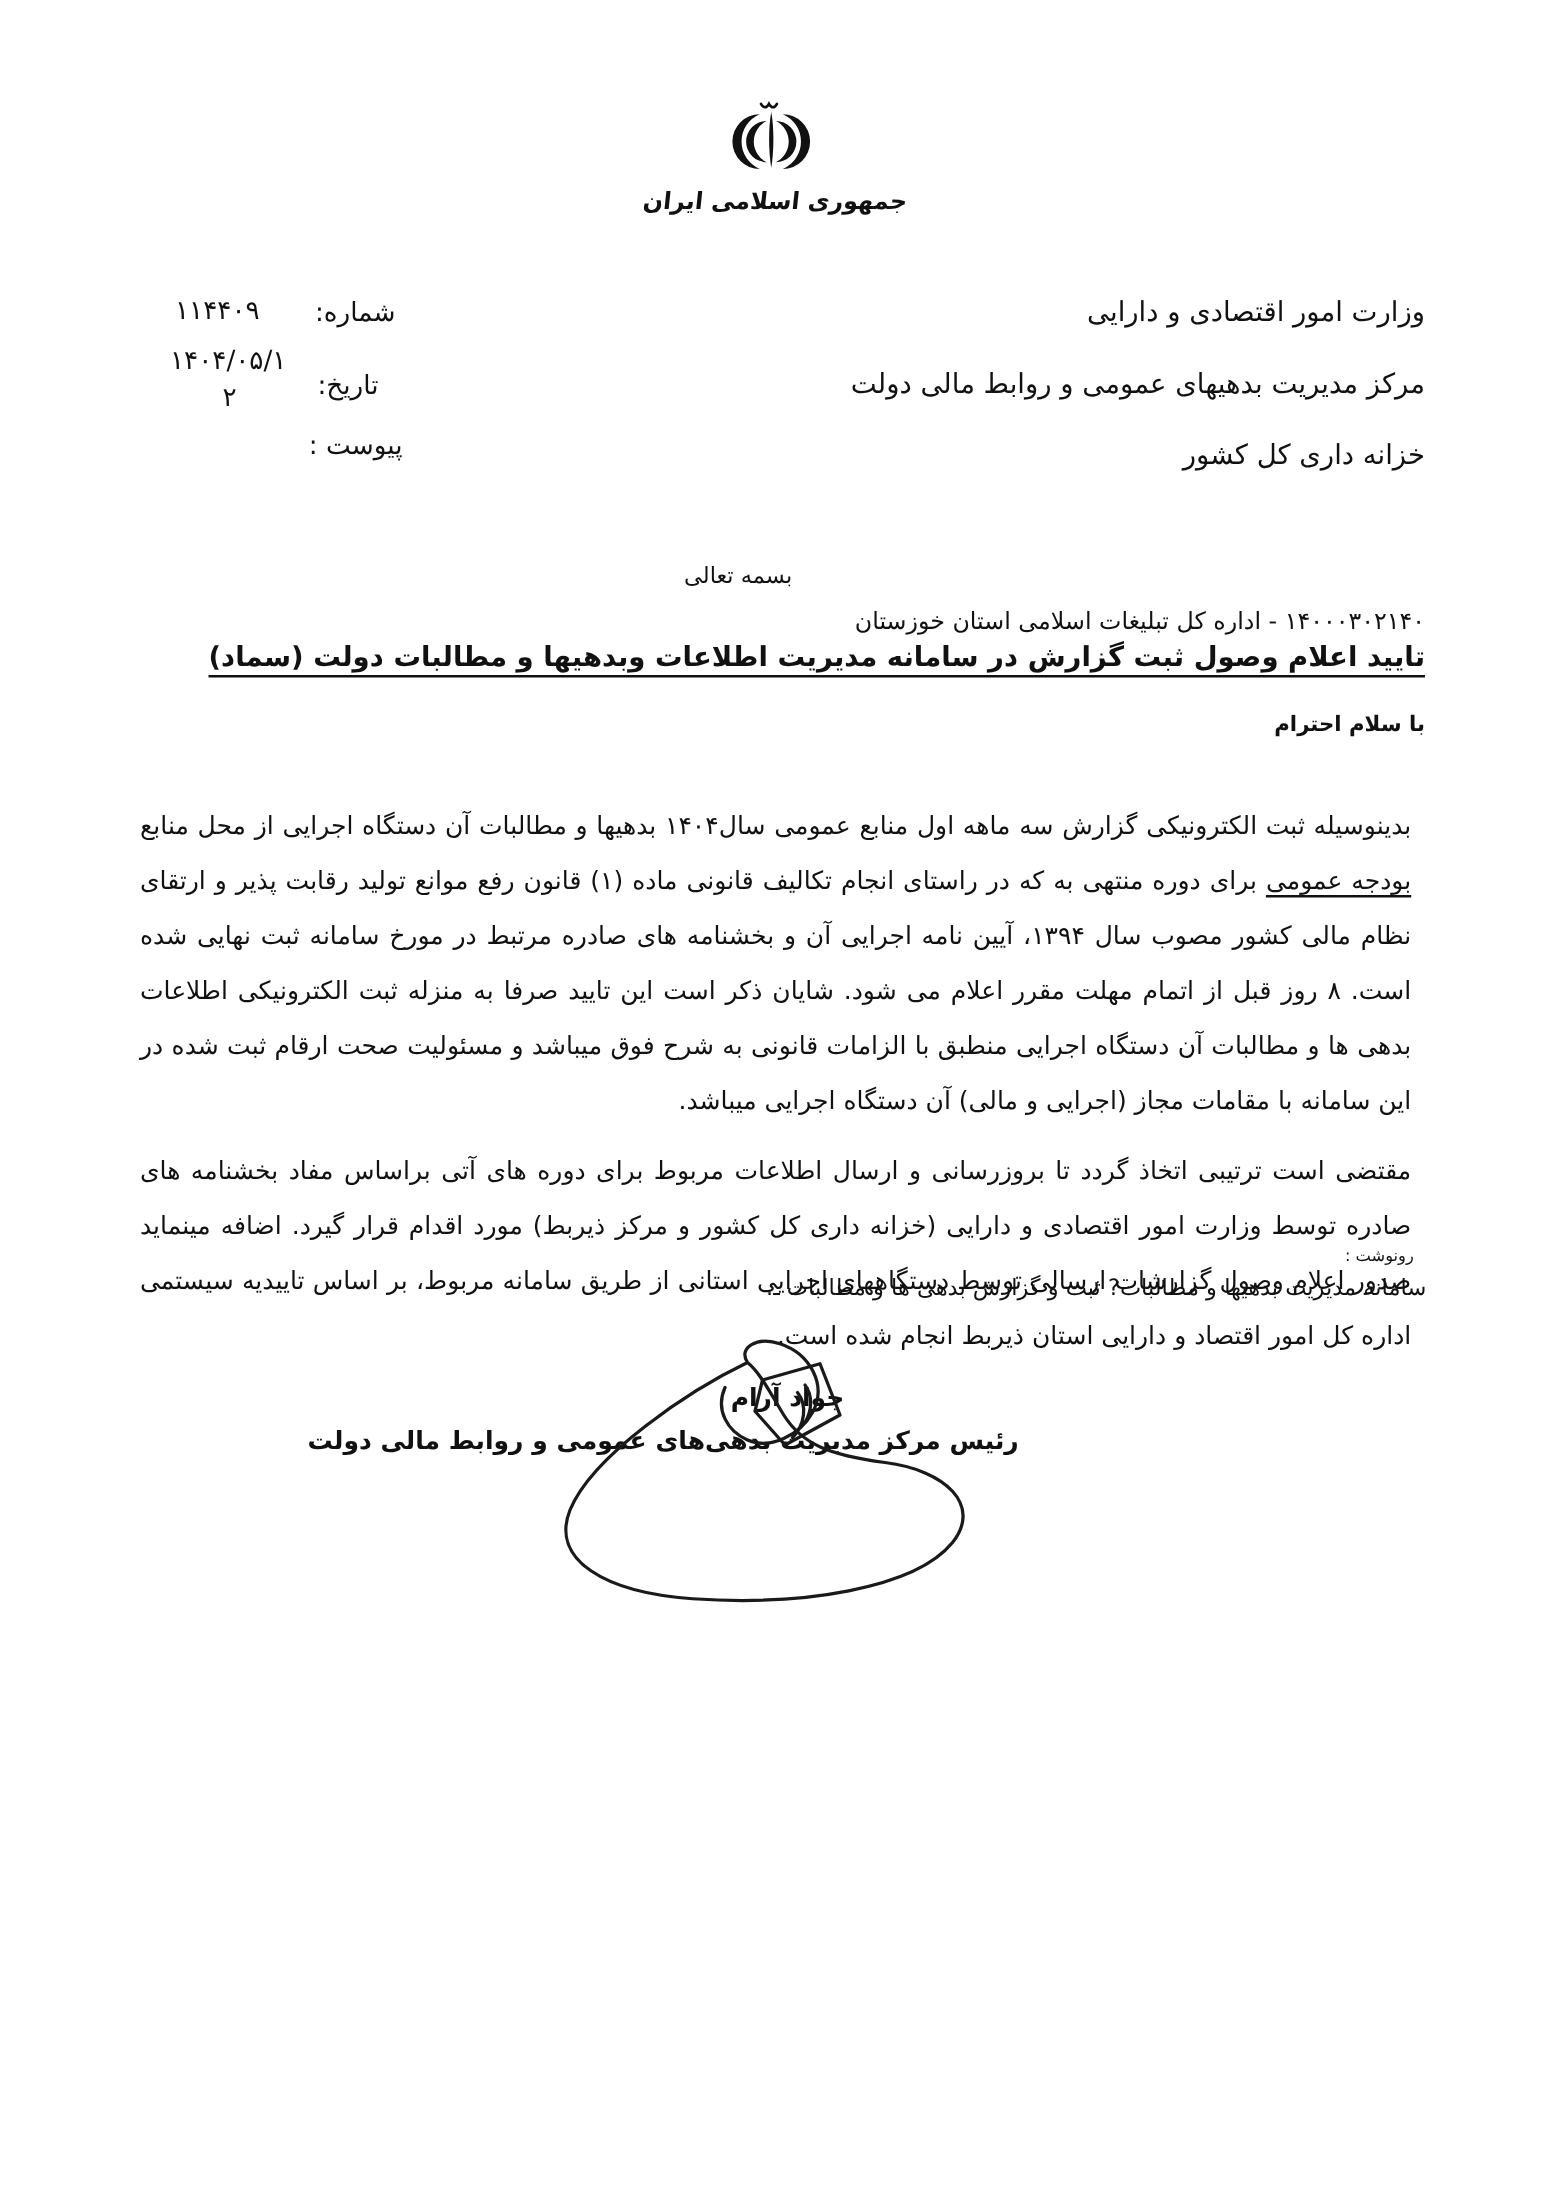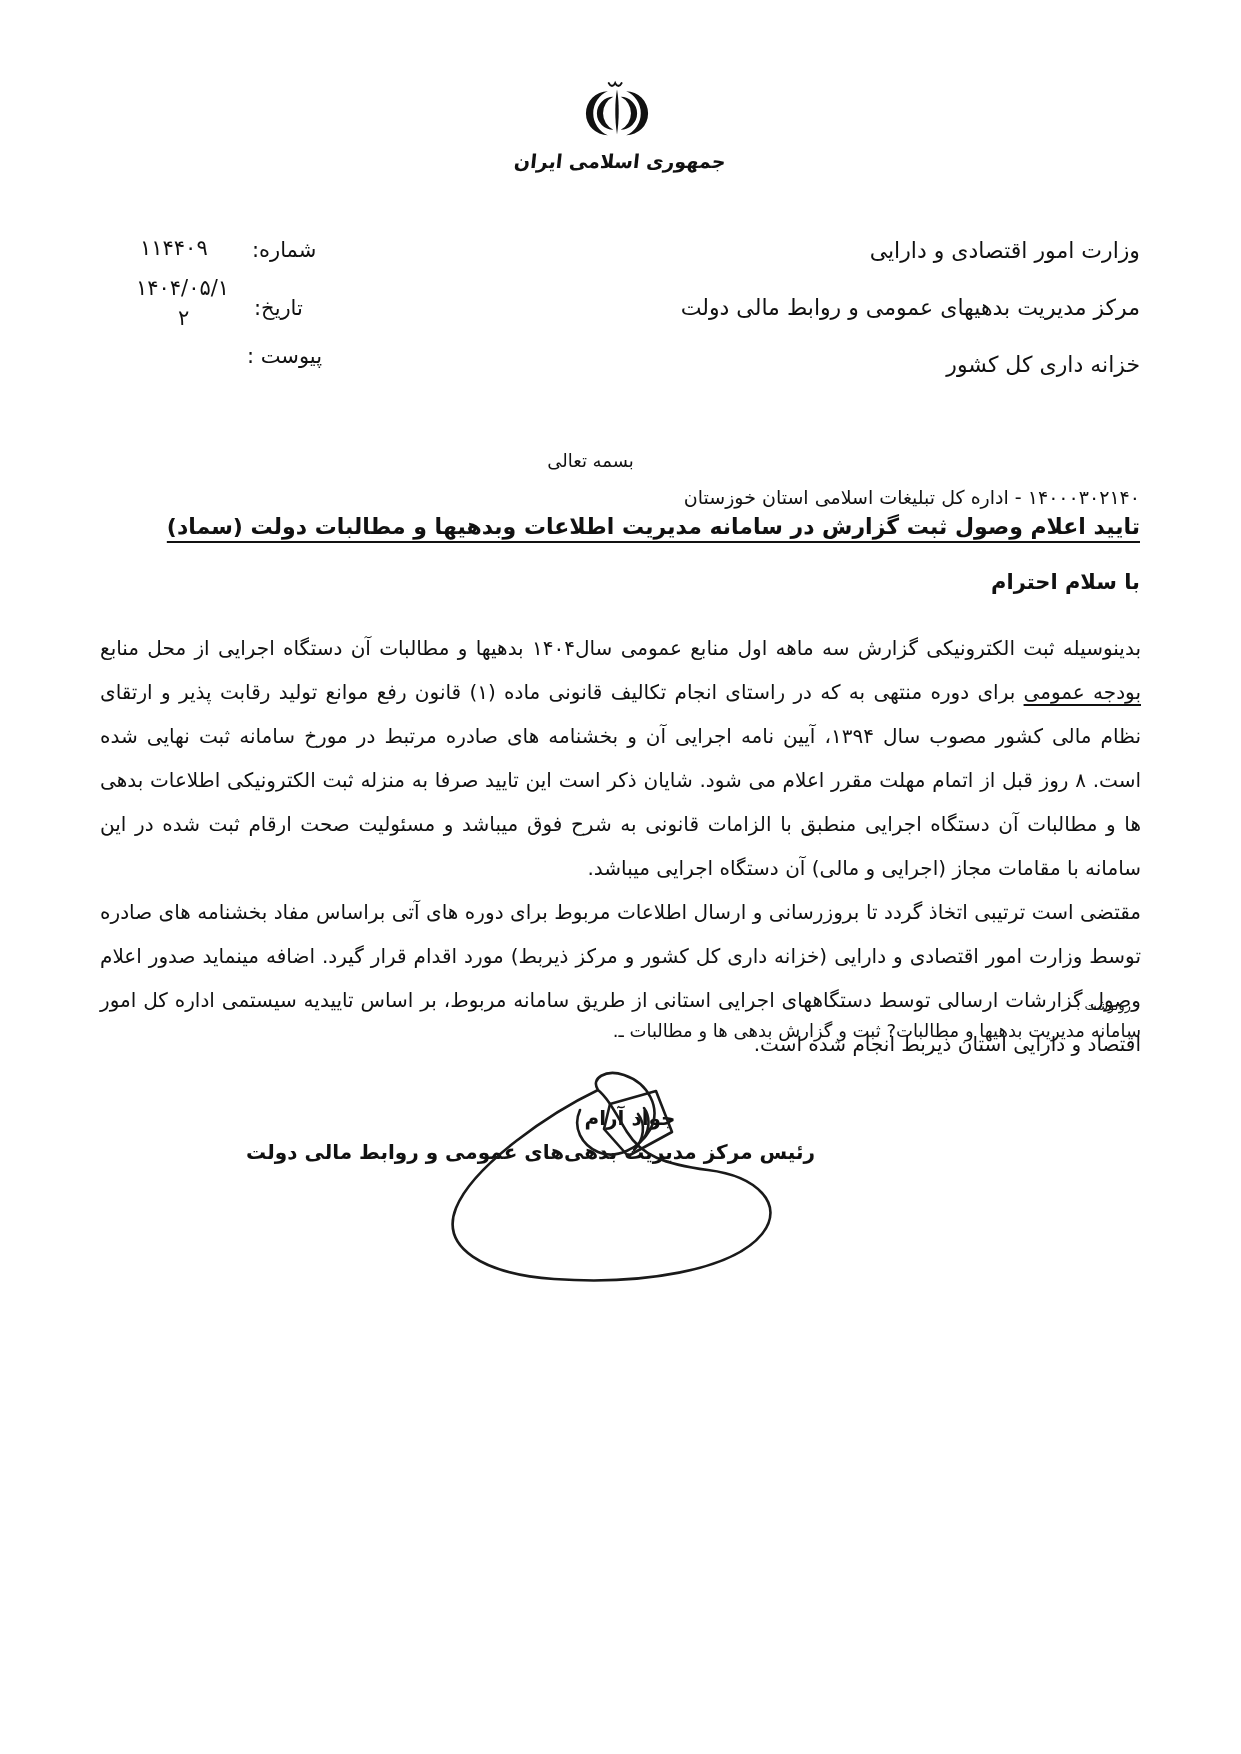--- a/index.html
+++ b/index.html
@@ -47,29 +47,29 @@
   }
   .subject{
     position:absolute;right:101px;top:514px;
     direction:rtl;font-size:22px;font-weight:bold;white-space:nowrap;
     text-decoration:underline;
     text-decoration-thickness:2px;
     text-underline-offset:7px;
   }
   .salutation{
     position:absolute;right:101px;top:570px;
-    direction:rtl;font-size:21px;font-weight:bold;
+    direction:rtl;font-size:17px;font-weight:bold;
   }
   
   .body-text{
     position:absolute;left:100px;right:100px;top:626px;
     direction:rtl;text-align:justify;
     font-size:20px;line-height:44px;
   }
-  .body-text p{margin:0;}
+  .body-text p{margin:12px;}
   .u{text-decoration:underline;text-underline-offset:5px;}
   
   .copy-label{
     position:absolute;right:110px;top:998px;
     direction:rtl;font-size:13px;margin-left:43px;
   }
   .copy-line{
     position:absolute;right:100px;top:1020px;
     direction:rtl;font-size:18px;margin-left:28px;
   }

